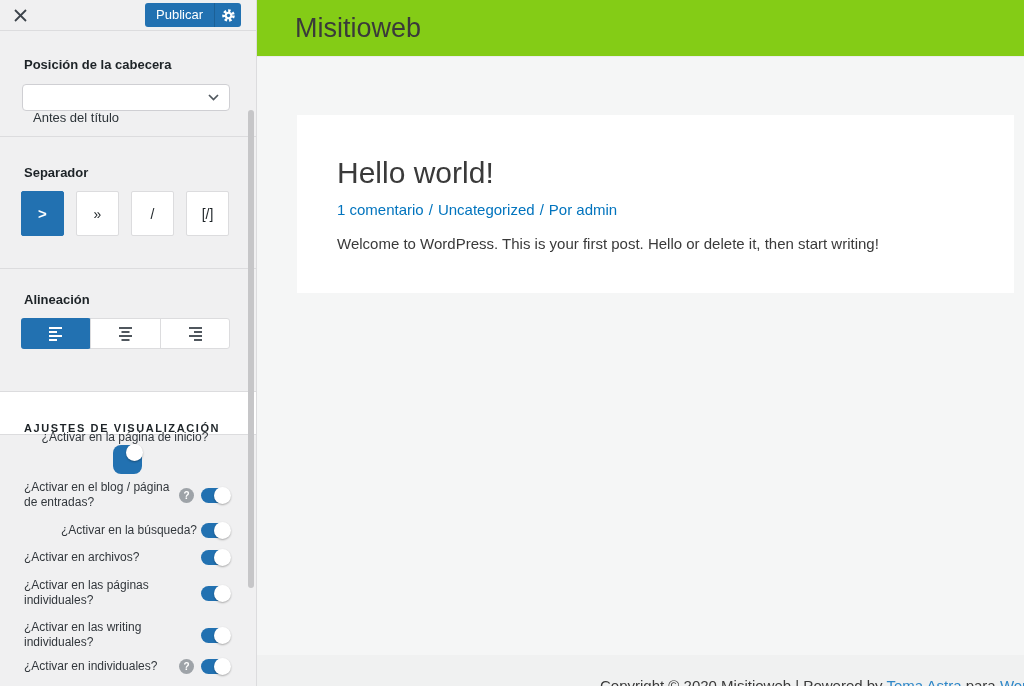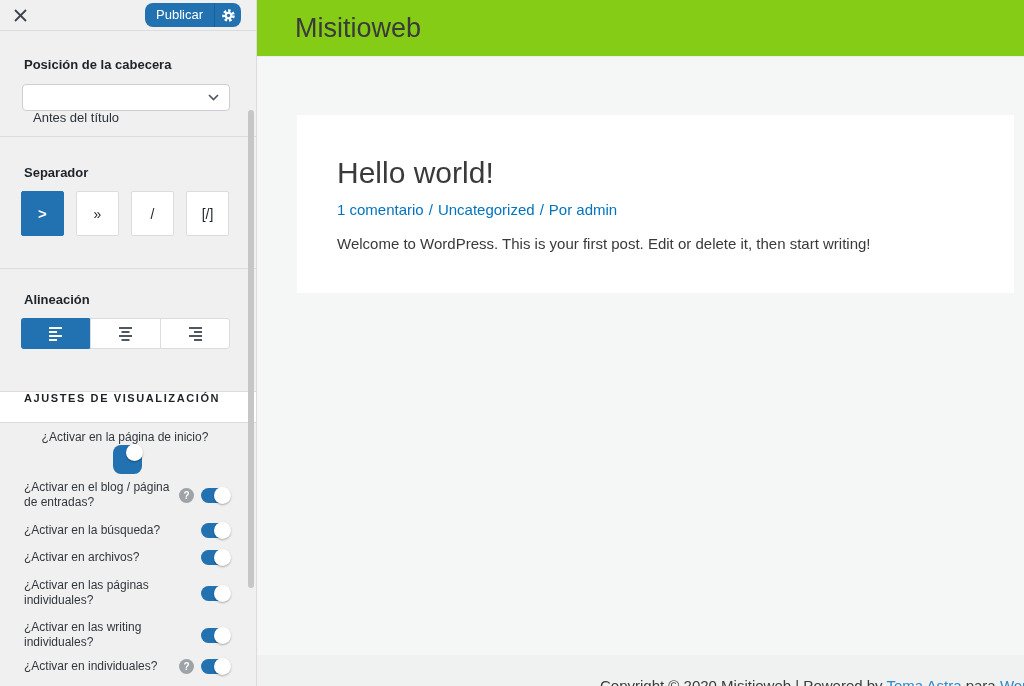--- a/index.html
+++ b/index.html
@@ -17,21 +17,21 @@
   .cz-header {
     position:absolute; left:0; top:0; width:100%; height:31px;
     border-bottom:1px solid #dcdcde;
   }
   .close-btn {
     position:absolute; left:0; top:0; width:40px; height:30px;
     display:flex; align-items:center; justify-content:center; cursor:pointer;
   }
   .publish-group {
     position:absolute; right:15px; top:3px; height:24px;
-    background:#2271b1; border-radius:8px; display:flex; align-items:center; cursor:pointer;
+    background:#2271b1; border-radius:3px; display:flex; align-items:center; cursor:pointer;
   }
   .publish-label { color:#fff; font-size:13px; padding:0 11px; line-height:24px; }
   .publish-settings {
     height:24px; width:27px; display:flex; align-items:center; justify-content:center;
     border-left:1px solid rgba(0,0,0,0.15);
   }
 
   .ctrl-label { position:absolute; left:24px; font-size:13px; font-weight:700; color:#1d2327; }
   .lbl-pos   { top:57px; }
   .lbl-sep   { top:165px; }
@@ -61,35 +61,35 @@
     position:absolute; left:21px; top:318px; width:209px; height:31px;
     display:flex; border:1px solid #dcdcde; border-radius:3px; background:#fff;
   }
   .align-btn {
     flex:1; display:flex; align-items:center; justify-content:center; cursor:pointer;
   }
   .align-btn + .align-btn { border-left:1px solid #dcdcde; }
   .align-btn.selected { background:#2271b1; border-radius:3px; margin:-1px; flex:0 0 70px; }
 
   .section-band {
-    position:absolute; left:0; top:391px; width:100%; height:32px;
+    position:absolute; left:0; top:391px; width:100%; height:44px;
     background:#fff; border-top:1px solid #dcdcde; border-bottom:1px solid #dcdcde;
-    display:flex; align-items:flex-start;
+    display:flex; align-items:flex-end;
   }
   .section-band-title {
     padding-left:24px; font-size:11px; font-weight:700; letter-spacing:1.6px; color:#1d2327;
   }
 
   .toggle-row {
     position:absolute; left:24px; width:206px; display:flex; align-items:center;
   }
   .toggle-row .t-label { flex:1; font-size:12px; line-height:15px; color:#32373c; padding-right:4px; }
   .row-1 { top:430px; height:20px;flex-direction:column; }
   .row-2 { top:478px; height:34px; }
-  .row-3 { top:520px; height:20px; }
+  .row-3 { top:520px; height:20px;text-align:right; }
   .row-4 { top:547px; height:20px;justify-content:center; }
   .row-5 { top:576px; height:34px; }
   .row-6 { top:618px; height:34px; }
   .row-7 { top:656px; height:20px; }
   .help-dot {
     width:15px; height:15px; border-radius:50%; background:#9ea3a8; color:#fff;
     font-size:10px; font-weight:700; display:flex; align-items:center; justify-content:center;
     margin-right:7px; flex:0 0 15px; cursor:pointer;
   }
   .toggle {
@@ -255,20 +255,20 @@
 
   <div class="site-header">
     <a class="site-title">Misitioweb</a>
   </div>
 
   <div class="post-card">
     <a class="post-title">Hello world!</a>
     <div class="post-meta">
       <a>1 comentario</a><span class="meta-sep">/</span><a>Uncategorized</a><span class="meta-sep">/</span><a>Por admin</a>
     </div>
-    <div class="post-excerpt">Welcome to WordPress. This is your first post. Edit or delete it, then start writing!</div>
+    <div class="post-excerpt">Welcome to WordPress. This is your first post. Hello or delete it, then start writing!</div>
   </div>
 
   <div class="site-footer"></div>
   <div class="copyright">
     <span>Copyright © 2020 Misitioweb | Powered by </span><a>Tema Astra</a><span> para </span><a>WordPress</a>
   </div>
 </main>
 
 </body></html>

